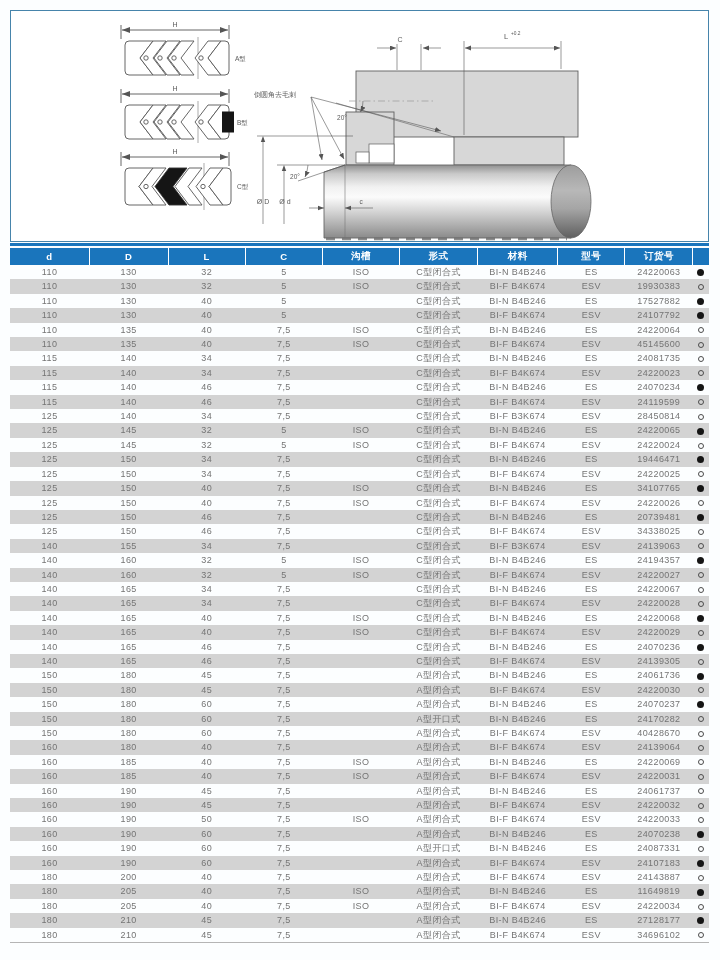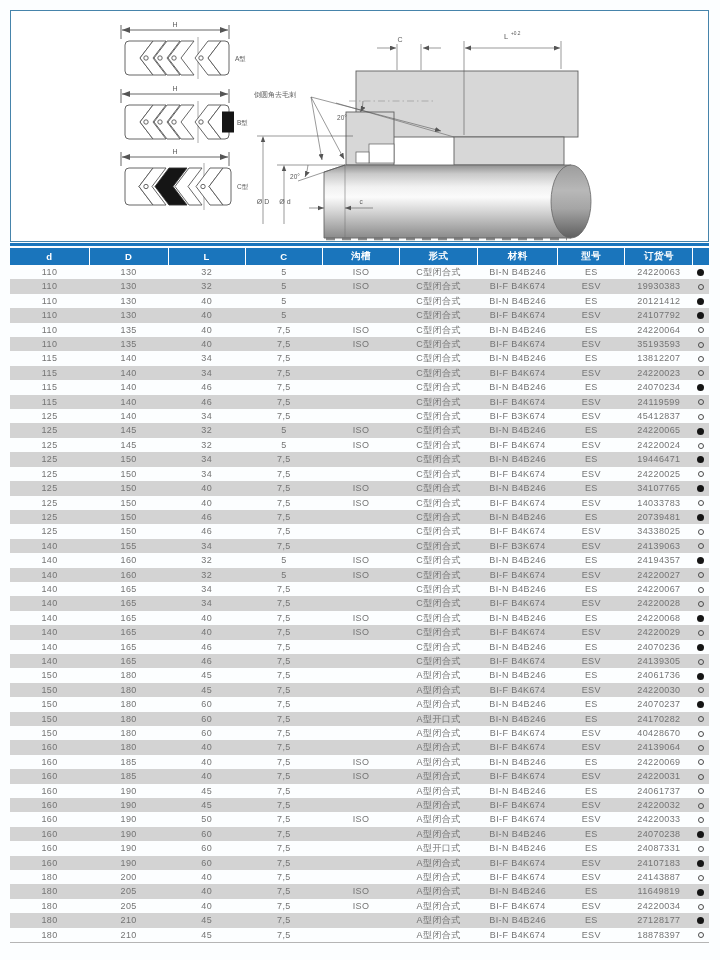--- a/index.html
+++ b/index.html
@@ -240,21 +240,21 @@
           </tr>
           <tr>
             <td>110</td>
             <td>130</td>
             <td>40</td>
             <td>5</td>
             <td></td>
             <td>C型闭合式</td>
             <td>BI-N B4B246</td>
             <td>ES</td>
-            <td>20121412</td>
+            <td>17527882</td>
             <td><span class="dot dot-filled"></span></td>
           </tr>
           <tr>
             <td>110</td>
             <td>130</td>
             <td>40</td>
             <td>5</td>
             <td></td>
             <td>C型闭合式</td>
             <td>BI-F B4K674</td>
@@ -276,33 +276,33 @@
           </tr>
           <tr>
             <td>110</td>
             <td>135</td>
             <td>40</td>
             <td>7,5</td>
             <td>ISO</td>
             <td>C型闭合式</td>
             <td>BI-F B4K674</td>
             <td>ESV</td>
-            <td>35193593</td>
+            <td>45145600</td>
             <td><span class="dot dot-open"></span></td>
           </tr>
           <tr>
             <td>115</td>
             <td>140</td>
             <td>34</td>
             <td>7,5</td>
             <td></td>
             <td>C型闭合式</td>
             <td>BI-N B4B246</td>
             <td>ES</td>
-            <td>13812207</td>
+            <td>24081735</td>
             <td><span class="dot dot-open"></span></td>
           </tr>
           <tr>
             <td>115</td>
             <td>140</td>
             <td>34</td>
             <td>7,5</td>
             <td></td>
             <td>C型闭合式</td>
             <td>BI-F B4K674</td>
@@ -336,21 +336,21 @@
           </tr>
           <tr>
             <td>125</td>
             <td>140</td>
             <td>34</td>
             <td>7,5</td>
             <td></td>
             <td>C型闭合式</td>
             <td>BI-F B3K674</td>
             <td>ESV</td>
-            <td>45412837</td>
+            <td>28450814</td>
             <td><span class="dot dot-open"></span></td>
           </tr>
           <tr>
             <td>125</td>
             <td>145</td>
             <td>32</td>
             <td>5</td>
             <td>ISO</td>
             <td>C型闭合式</td>
             <td>BI-N B4B246</td>
@@ -408,21 +408,21 @@
           </tr>
           <tr>
             <td>125</td>
             <td>150</td>
             <td>40</td>
             <td>7,5</td>
             <td>ISO</td>
             <td>C型闭合式</td>
             <td>BI-F B4K674</td>
             <td>ESV</td>
-            <td>14033783</td>
+            <td>24220026</td>
             <td><span class="dot dot-open"></span></td>
           </tr>
           <tr>
             <td>125</td>
             <td>150</td>
             <td>46</td>
             <td>7,5</td>
             <td></td>
             <td>C型闭合式</td>
             <td>BI-N B4B246</td>
@@ -768,20 +768,20 @@
           </tr>
           <tr>
             <td>180</td>
             <td>210</td>
             <td>45</td>
             <td>7,5</td>
             <td></td>
             <td>A型闭合式</td>
             <td>BI-F B4K674</td>
             <td>ESV</td>
-            <td>18878397</td>
+            <td>34696102</td>
             <td><span class="dot dot-open"></span></td>
           </tr>
         </tbody>
     </table>
   </div>
 
 </div>
 
 </body></html>

